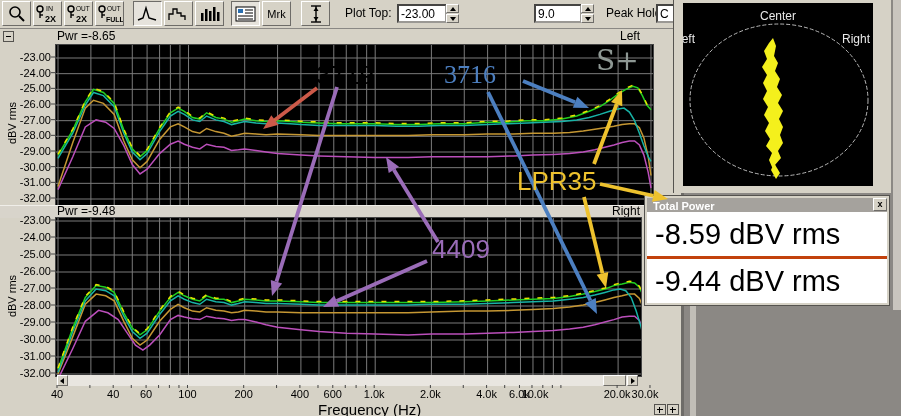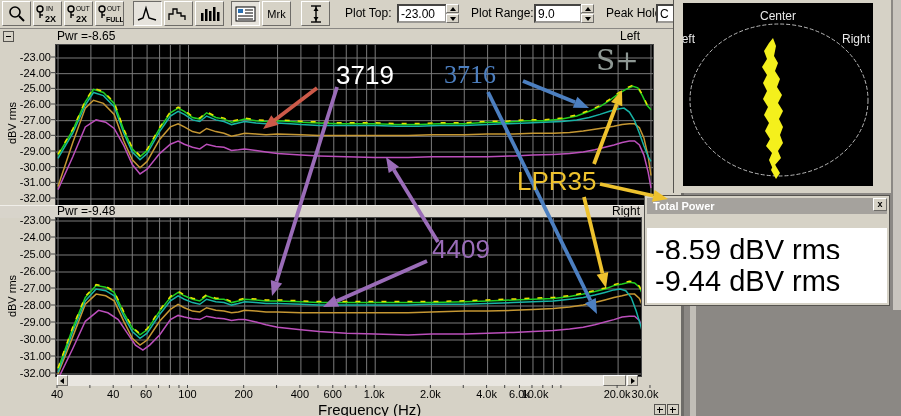--- a/index.html
+++ b/index.html
@@ -40,21 +40,21 @@
   .expand-btn::after{content:"";position:absolute;left:4px;top:2px;width:1px;height:6px;background:#000;}
   
   #scope{position:absolute;left:673px;top:0;width:217px;height:193px;background:#d6d2c6;border-left:1px solid #55534f;z-index:10;}
   #scope-black{position:absolute;left:9px;top:3px;width:190px;height:183px;background:#000;overflow:hidden;}
   .scope-label{position:absolute;font-size:12px;color:#e8e8e8;}
   
   #tpwin{position:absolute;left:644px;top:195px;width:246px;height:111px;background:#d6d2c6;border:1px solid #55534f;box-sizing:border-box;z-index:11;}
   #tp-title{position:absolute;left:2px;top:2px;right:2px;height:16px;background:#a5a29d;color:#fff;font-size:11px;font-weight:bold;line-height:16px;padding-left:6px;box-sizing:border-box;}
   #tp-close{position:absolute;right:2px;top:2px;width:14px;height:13px;background:#d6d2c6;border:1px solid;border-color:#fff #6e6c68 #6e6c68 #fff;box-sizing:border-box;font-size:9px;font-weight:bold;text-align:center;line-height:11px;color:#000;}
   .tp-row{position:absolute;left:2px;right:2px;height:44px;background:#fff;font-size:29px;color:#000;line-height:44px;padding-left:8px;}
-  #tp-row-0{top:32px;border-bottom:4px solid #c2410c;}
+  #tp-row-0{top:16px;border-bottom:4px solid #c2410c;}
   #tp-row-1{top:63px;}
   
   #ann-svg{position:absolute;left:0;top:0;width:901px;height:416px;z-index:20;pointer-events:none;}
   .ann-label{position:absolute;font-size:26px;z-index:21;pointer-events:none;font-family:"Liberation Sans",sans-serif;}
   .strip{position:absolute;z-index:2;}
 </style>
 </head>
 <body>
 
 <div id="app">
@@ -140,21 +140,20 @@
       <input class="tb-input" style="left: 397px; width: 42px;" value="-23.00">
       <div class="spinner" style="left:446px">
         <div class="spin-b up">
             <div class="tri-up"></div>
           </div>
         <div class="spin-b dn">
             <div class="tri-dn"></div>
           </div>
       </div>
 
-      <span class="tb-label" style="left:471px">Plot Range:</span>
       <input class="tb-input" style="left: 534px; width: 40px;" value="9.0">
       <div class="spinner" style="left:581px">
         <div class="spin-b up">
             <div class="tri-up"></div>
           </div>
         <div class="spin-b dn">
             <div class="tri-dn"></div>
           </div>
       </div>
 
@@ -419,17 +418,17 @@
     <div class="xtick" style="left: 243.7px; top: 388px;">200</div>
     <div class="xtick" style="left: 299.902px; top: 388px;">400</div>
     <div class="xtick" style="left: 332.779px; top: 388px;">600</div>
     <div class="xtick" style="left: 374.198px; top: 388px;">1.0k</div>
     <div class="xtick" style="left: 430.4px; top: 388px;">2.0k</div>
     <div class="xtick" style="left: 486.602px; top: 388px;">4.0k</div>
     <div class="xtick" style="left: 519.479px; top: 388px;">6.0k</div>
     <div class="xtick" style="left: 535px; top: 388px;">10.0k</div>
     <div class="xtick" style="left: 617.1px; top: 388px;">20.0k</div>
     <div class="xtick" style="left: 645px; top: 388px;">30.0k</div>
-    <div class="ann-label" style="left: 336px; top: 60px; color: #ffffff;">3719</div>
+    <div class="ann-label" style="left: 316px; top: 60px; color: #000000;">3719</div>
     <div class="ann-label" style="left: 444px; top: 60px; color: rgb(76, 127, 192); font-family: Liberation Serif, serif;">3716</div>
     <div class="ann-label" style="left: 432px; top: 234px; color: rgb(154, 108, 184);">4409</div>
     <div class="ann-label" style="left: 517px; top: 166px; color: rgb(238, 194, 46);">LPR35</div>
   </div>
 
 </body></html>

